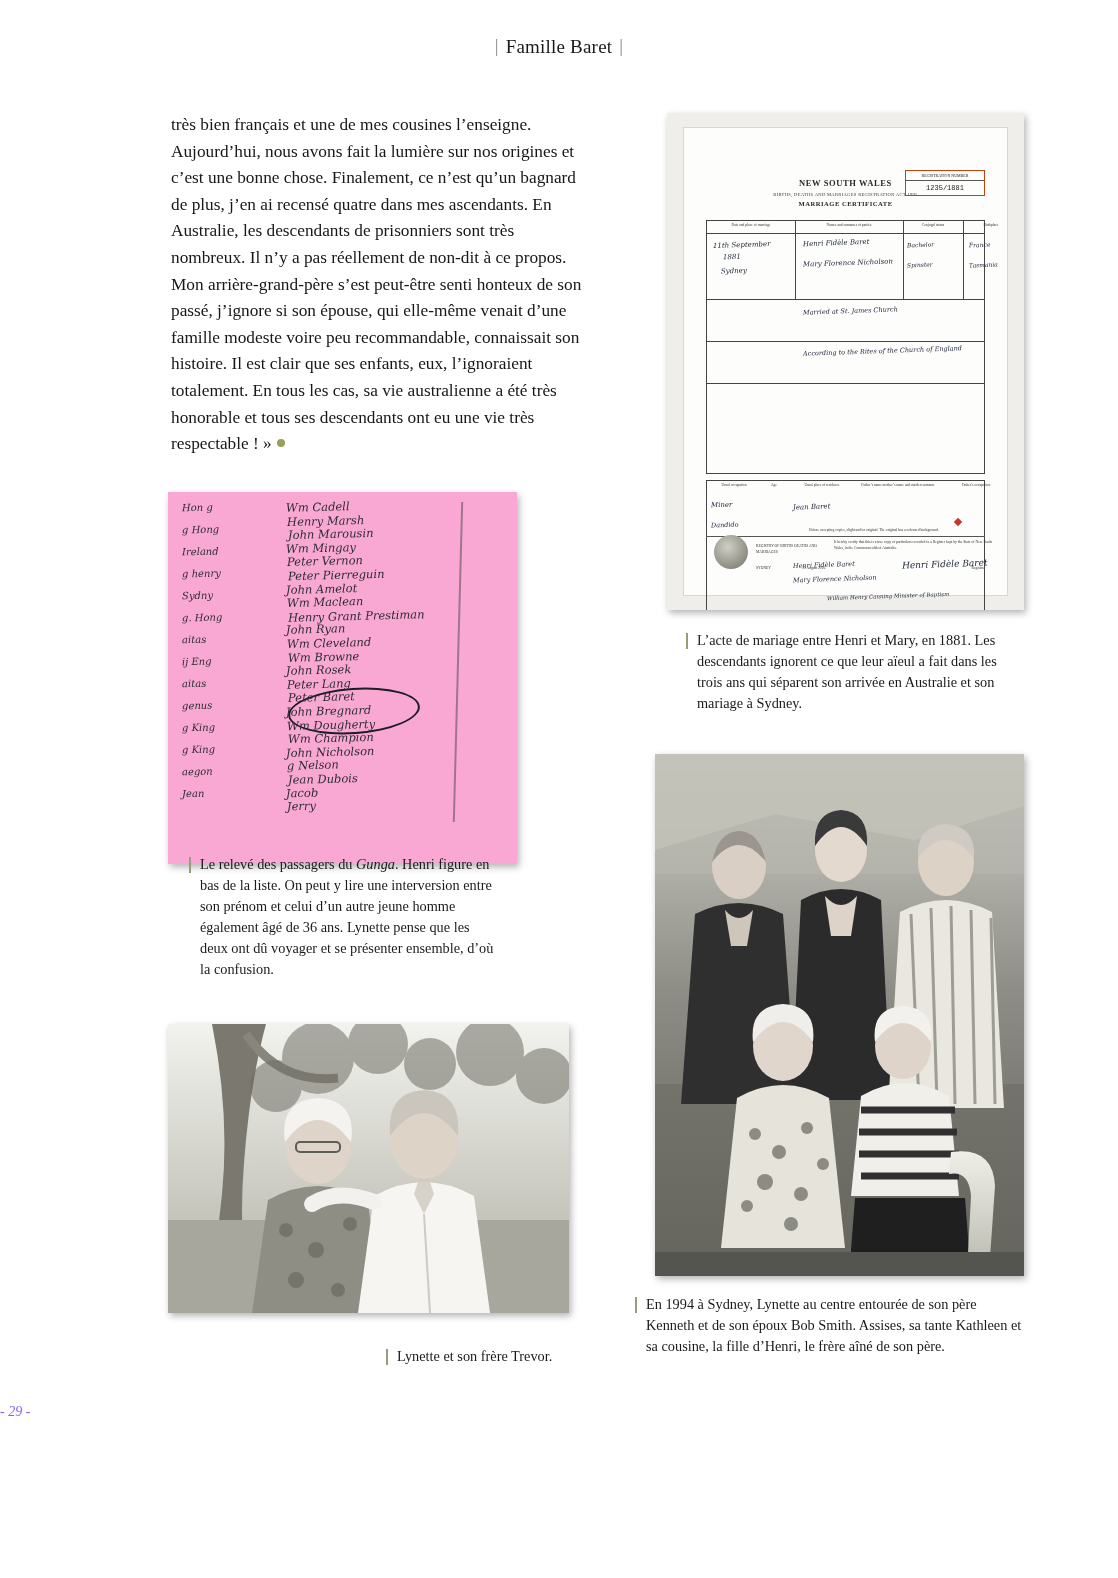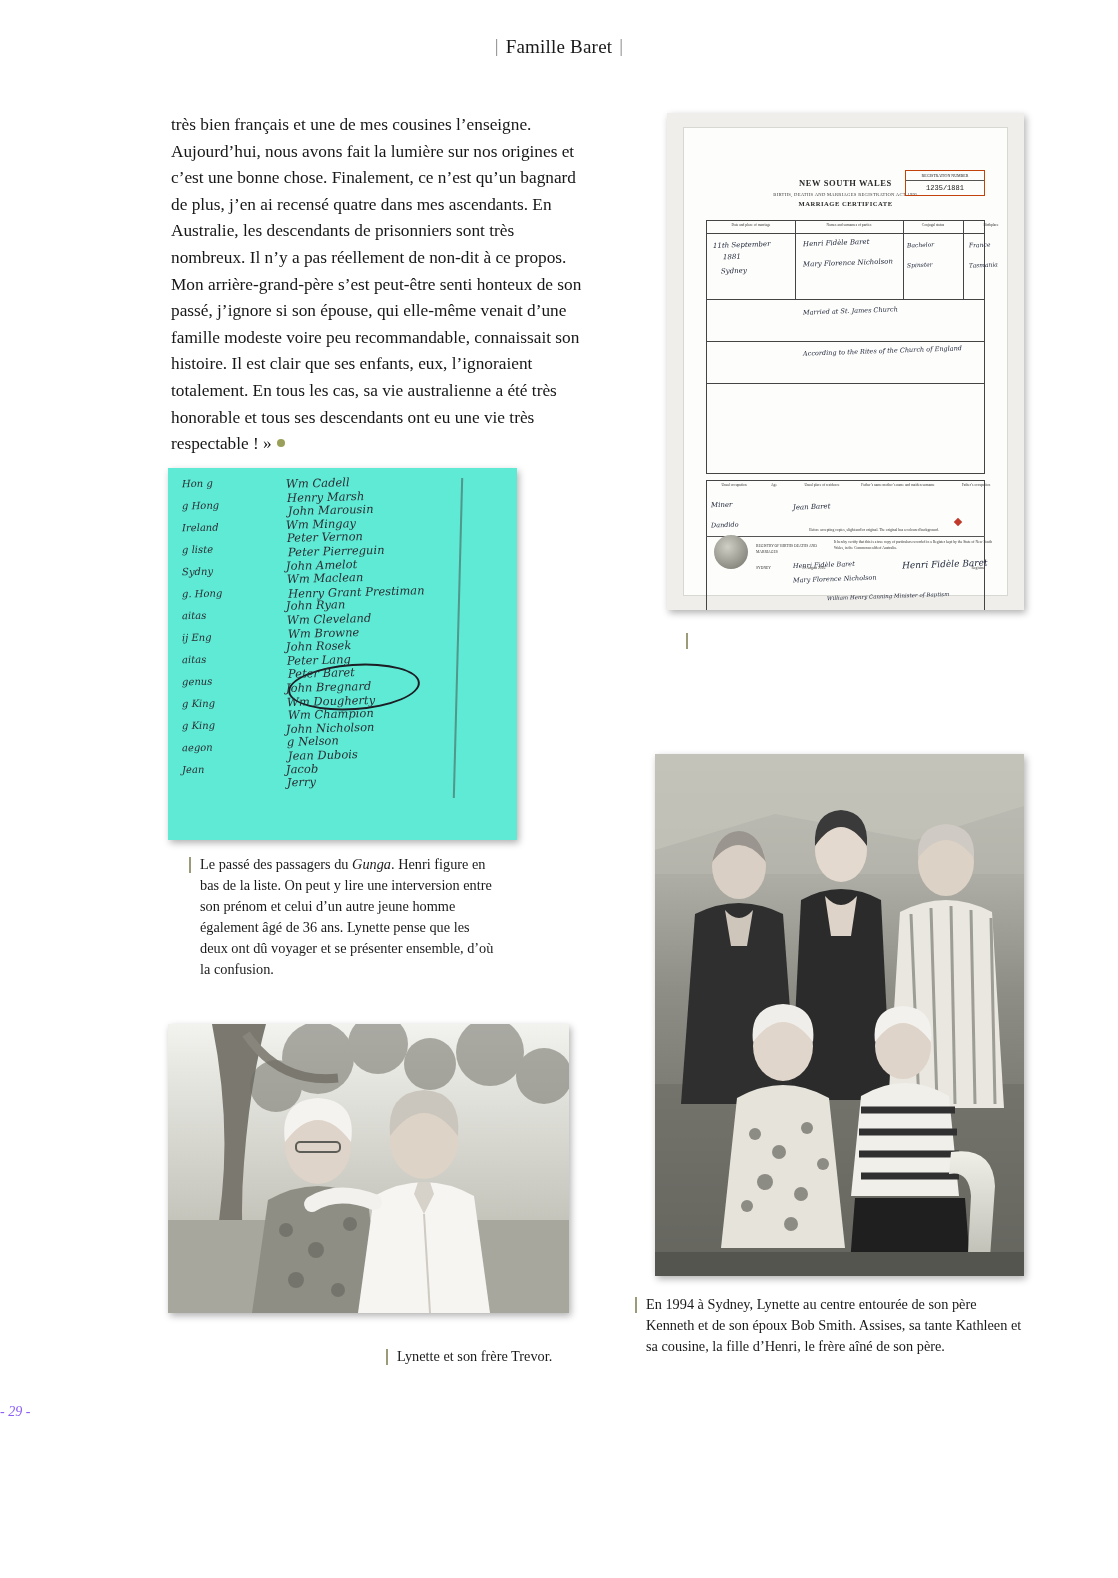--- a/index.html
+++ b/index.html
@@ -183,25 +183,25 @@
     position: absolute;
     right: 46px;
     bottom: 70px;
     width: 6px; height: 6px;
     background: #c0392b;
     transform: rotate(45deg);
   }
 
   
   #passengers {
-    top: 468px;
+    top: 492px;
     left: 168px;
     width: 349px;
     height: 372px;
-    background: #5eead4;
+    background: #f9a8d4;
   }
   #passengers .ink {
     position: absolute;
     font-family: "DejaVu Serif", serif;
     font-style: italic;
     color: #2c2c33;
     white-space: nowrap;
   }
   #passengers .ellipse {
     position: absolute;
@@ -332,31 +332,32 @@
     <div class="foot-txt" style="left:72px; bottom:24px;">SYDNEY</div>
     <div class="foot-txt" style="left:118px; bottom:24px;">19 August 2016</div>
     <div class="foot-txt" style="left:150px; bottom:44px; width:160px;">It hereby certify that this is a true copy of particulars recorded in a Register kept by the State of New South Wales, in the Commonwealth of Australia.</div>
     <div class="hand" style="left:218px; bottom:26px; font-size:9px;">Henri Fidèle Baret</div>
     <div class="foot-txt" style="right:22px; bottom:24px;">Registrar</div>
   </div>
 </div>
 
 <div class="caption" style="top:630px; left:697px; width:322px;">
   <span class="rule"></span>
+  <span>L’acte de mariage entre Henri et Mary, en 1881. Les descendants ignorent ce que leur aïeul a fait dans les trois ans qui séparent son arrivée en Australie et son mariage à Sydney.</span>
 </div>
 
 <div class="photo" id="passengers">
   <div class="squiggle"></div>
   <div class="ellipse"></div>
 
   <div id="pl-left">
       <div class="ink" style="left: 14px; top: 10px; font-size: 10px; transform: rotate(-1deg);">Hon g</div>
       <div class="ink" style="left: 14px; top: 32px; font-size: 10px; transform: rotate(-1deg);">g Hong</div>
       <div class="ink" style="left: 14px; top: 54px; font-size: 10px; transform: rotate(-1deg);">Ireland</div>
-      <div class="ink" style="left: 14px; top: 76px; font-size: 10px; transform: rotate(-1deg);">g liste</div>
+      <div class="ink" style="left: 14px; top: 76px; font-size: 10px; transform: rotate(-1deg);">g henry</div>
       <div class="ink" style="left: 14px; top: 98px; font-size: 10px; transform: rotate(-1deg);">Sydny</div>
       <div class="ink" style="left: 14px; top: 120px; font-size: 10px; transform: rotate(-1deg);">g. Hong</div>
       <div class="ink" style="left: 14px; top: 142px; font-size: 10px; transform: rotate(-1deg);">aitas</div>
       <div class="ink" style="left: 14px; top: 164px; font-size: 10px; transform: rotate(-1deg);">ij Eng</div>
       <div class="ink" style="left: 14px; top: 186px; font-size: 10px; transform: rotate(-1deg);">aitas</div>
       <div class="ink" style="left: 14px; top: 208px; font-size: 10px; transform: rotate(-1deg);">genus</div>
       <div class="ink" style="left: 14px; top: 230px; font-size: 10px; transform: rotate(-1deg);">g King</div>
       <div class="ink" style="left: 14px; top: 252px; font-size: 10px; transform: rotate(-1deg);">g King</div>
       <div class="ink" style="left: 14px; top: 274px; font-size: 10px; transform: rotate(-1deg);">aegon</div>
       <div class="ink" style="left: 14px; top: 296px; font-size: 10px; transform: rotate(-1deg);">Jean</div>
@@ -383,21 +384,21 @@
       <div class="ink" style="left: 118px; top: 252.8px; font-size: 11.5px; transform: rotate(-1.5deg);">John Nicholson</div>
       <div class="ink" style="left: 119px; top: 266.4px; font-size: 11.5px; transform: rotate(-1.5deg);">g Nelson</div>
       <div class="ink" style="left: 120px; top: 280px; font-size: 11.5px; transform: rotate(-1.5deg);">Jean Dubois</div>
       <div class="ink" style="left: 118px; top: 293.6px; font-size: 11.5px; transform: rotate(-1.5deg);">Jacob</div>
       <div class="ink" style="left: 119px; top: 307.2px; font-size: 11.5px; transform: rotate(-1.5deg);">Jerry</div>
     </div>
 </div>
 
 <div class="caption" style="top:854px; left:200px; width:300px;">
   <span class="rule"></span>
-  <span>Le passé des passagers du </span><i>Gunga</i><span>. Henri figure en bas de la liste. On peut y lire une interversion entre son prénom et celui d’un autre jeune homme également âgé de 36 ans. Lynette pense que les deux ont dû voyager et se présenter ensemble, d’où la confusion.</span>
+  <span>Le relevé des passagers du </span><i>Gunga</i><span>. Henri figure en bas de la liste. On peut y lire une interversion entre son prénom et celui d’un autre jeune homme également âgé de 36 ans. Lynette pense que les deux ont dû voyager et se présenter ensemble, d’où la confusion.</span>
 </div>
 
 <div class="photo" id="group">
   <svg width="369" height="522" viewBox="0 0 369 522">
     <defs>
       <linearGradient id="bgGrad" x1="0" y1="0" x2="0" y2="1">
         <stop offset="0%" stop-color="#cfcfc8"></stop>
         <stop offset="45%" stop-color="#8e8e86"></stop>
         <stop offset="100%" stop-color="#5d5d57"></stop>
       </linearGradient>

